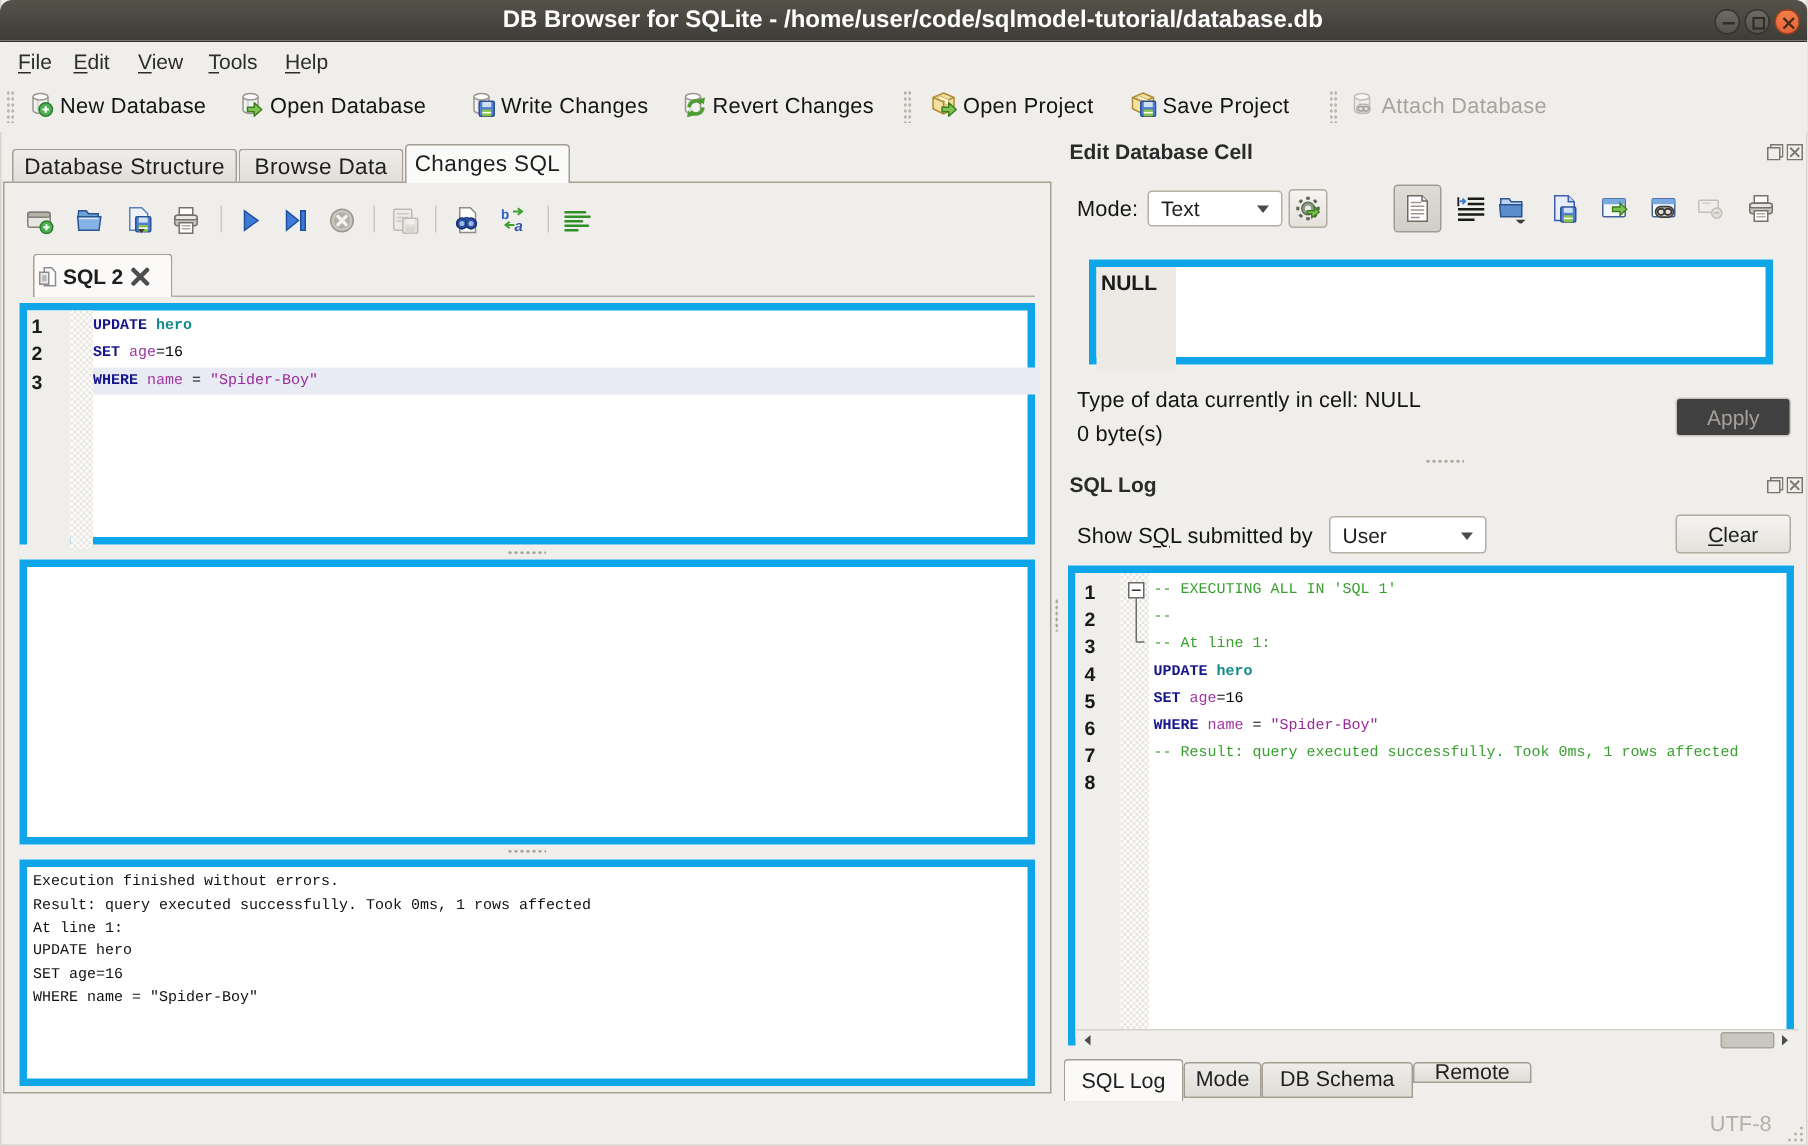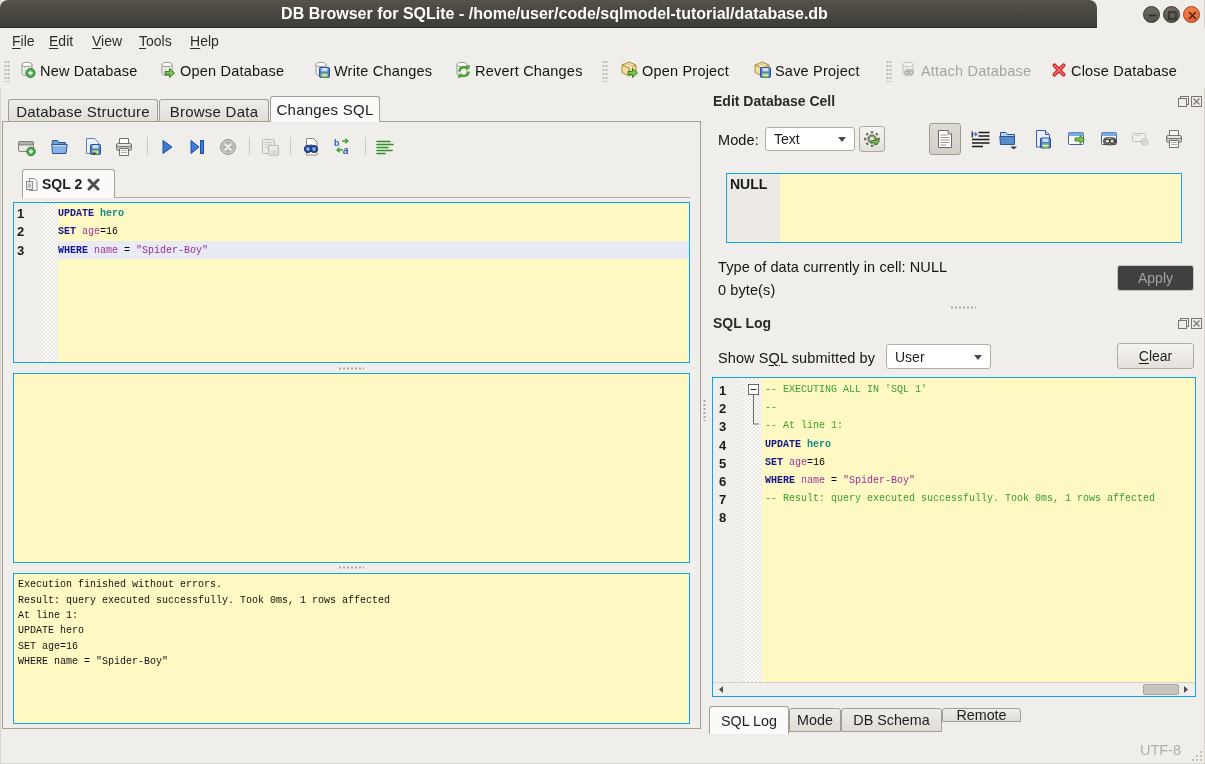--- a/index.html
+++ b/index.html
@@ -1,21 +1,21 @@
 <!DOCTYPE html>
 <html><head>
 <meta charset="utf-8">
 <style>
 * { margin:0; padding:0; box-sizing:border-box; }
 html,body { width:1205px; height:764px; background:#fff; font-family:"Liberation Sans",sans-serif; }
 #win { position:absolute; left:0; top:0; width:1205px; height:764px; background:#f0eeea; overflow:hidden; box-shadow:inset 1px 0 0 #d8d4ce, inset -1px 0 0 #d8d4ce, inset 0 -1px 0 #d8d4ce; }
 .abs { position:absolute; }
 
 
-#titlebar { position:absolute; left:0; top:0; width:1097px; height:28px;
+#titlebar { position:absolute; left:0; top:0; width:1205px; height:28px;
   background:linear-gradient(#55524a,#3e3c37); border-bottom:1px solid #2c2b27;
   border-radius:8px 8px 0 0; }
 #title-text { position:absolute; left:6px; top:5px; width:100%; text-align:center;
   color:#fff; font-size:16px; font-weight:bold; }
 .winbtn { position:absolute; top:6px; width:17px; height:17px; border-radius:50%;
   border:1px solid #35332e; background:linear-gradient(#6e6b62,#55524a); }
 .winbtn svg { position:absolute; left:2px; top:2px; }
 #btn-close { background:linear-gradient(#f57e45,#e8633a); border-color:#9c3f1e; }
 
 
@@ -32,21 +32,21 @@
   background-image:radial-gradient(circle,#b9b4ac 1px,transparent 1.2px); background-size:3px 4px; }
 
 
 .tab { position:absolute; border:1px solid #a39d94; border-bottom:none; border-radius:3px 3px 0 0;
   background:linear-gradient(#efedea,#e0ddd7); font-size:15px; letter-spacing:0.25px; color:#1e1e1e;
   display:flex; align-items:center; justify-content:center; }
 .tab.active { background:#fafaf8; z-index:5; }
 #page-left { position:absolute; left:2px; top:121px; width:699px; height:608px;
   border:1px solid #a89f93; background:#f0eeea; }
 
-.wframe { position:absolute; border:1px solid #0ea5e9; background:#fef9c3;padding-left:16px; }
+.wframe { position:absolute; border:5px solid #0ea5e9; background:#ffffff;padding-left:16px; }
 
 
 .gutter { position:absolute; background:#f0eeea; border-right:0; }
 .gnum { position:absolute; font-size:13px; font-weight:bold; color:#1a1a1a; }
 .hatch { position:absolute; background:conic-gradient(#e9e6e1 25%,#fdfdfc 0 50%,#e9e6e1 0 75%,#fdfdfc 0) 0 0/4px 4px; }
 .code { font-family:"Liberation Mono",monospace; font-size:10px; white-space:pre; }
 .kw { color:#16168c; font-weight:bold; }
 .tbl { color:#168a8a; font-weight:bold; }
 .fld { color:#a0369f; }
 .str { color:#992a99; }
@@ -196,23 +196,20 @@
     <div class="tbtn dis" style="left:900px;"><span class="ic"><svg width="17" height="17" viewBox="0 0 17 17">
             <g opacity="0.55">
               <use href="#cyl"></use>
               <g transform="translate(4,8)">
                 <rect x="0.5" y="0.5" width="9" height="6" rx="3" fill="#e4e2de" stroke="#8e8a84"></rect>
                 <ellipse cx="3.4" cy="3.5" rx="1.9" ry="1.6" fill="none" stroke="#6e6a64" stroke-width="1.1"></ellipse>
                 <ellipse cx="6.6" cy="3.5" rx="1.9" ry="1.6" fill="none" stroke="#6e6a64" stroke-width="1.1"></ellipse>
               </g>
             </g>
           </svg></span>Attach Database</div>
-    <div class="tbtn" style="left:1051px;"><span class="ic"><svg width="16" height="16" viewBox="0 0 14 14">
-            <use href="#redx"></use>
-          </svg></span>Close Database</div>
   </div>
 
   <div class="tab" style="left:8px; top:99px; width:150px; height:23px;">Database Structure</div>
   <div class="tab" style="left:159px; top:99px; width:110px; height:23px;">Browse Data</div>
   <div class="tab active" style="left:270px; top:96px; width:110px; height:26px;">Changes SQL</div>
 
   <div id="page-left"></div>
 
   <div class="abs" id="sqltb" style="left:0; top:134px; width:420px; height:26px;">
     <svg class="abs" width="20" height="20" style="left:17px; top:3px;" viewBox="0 0 20 20">

